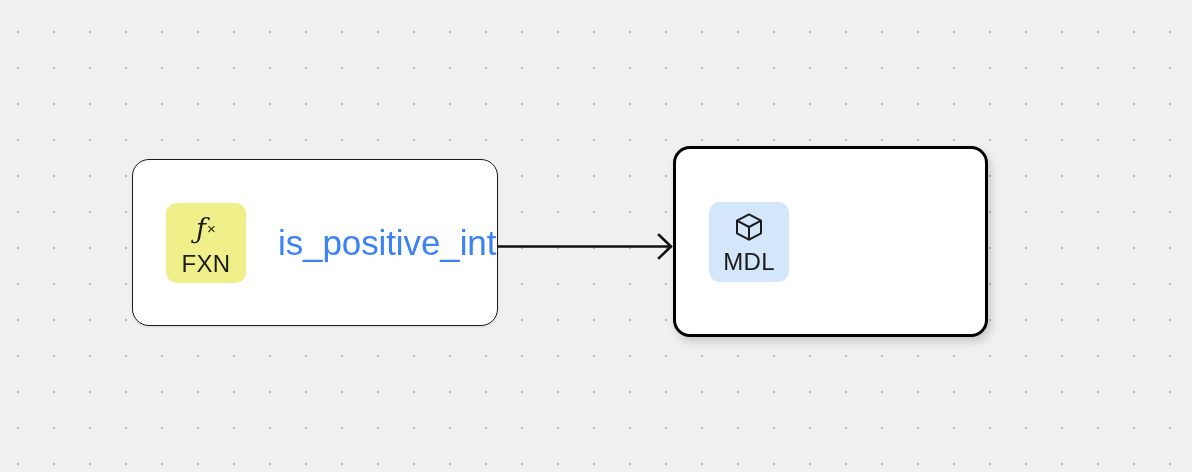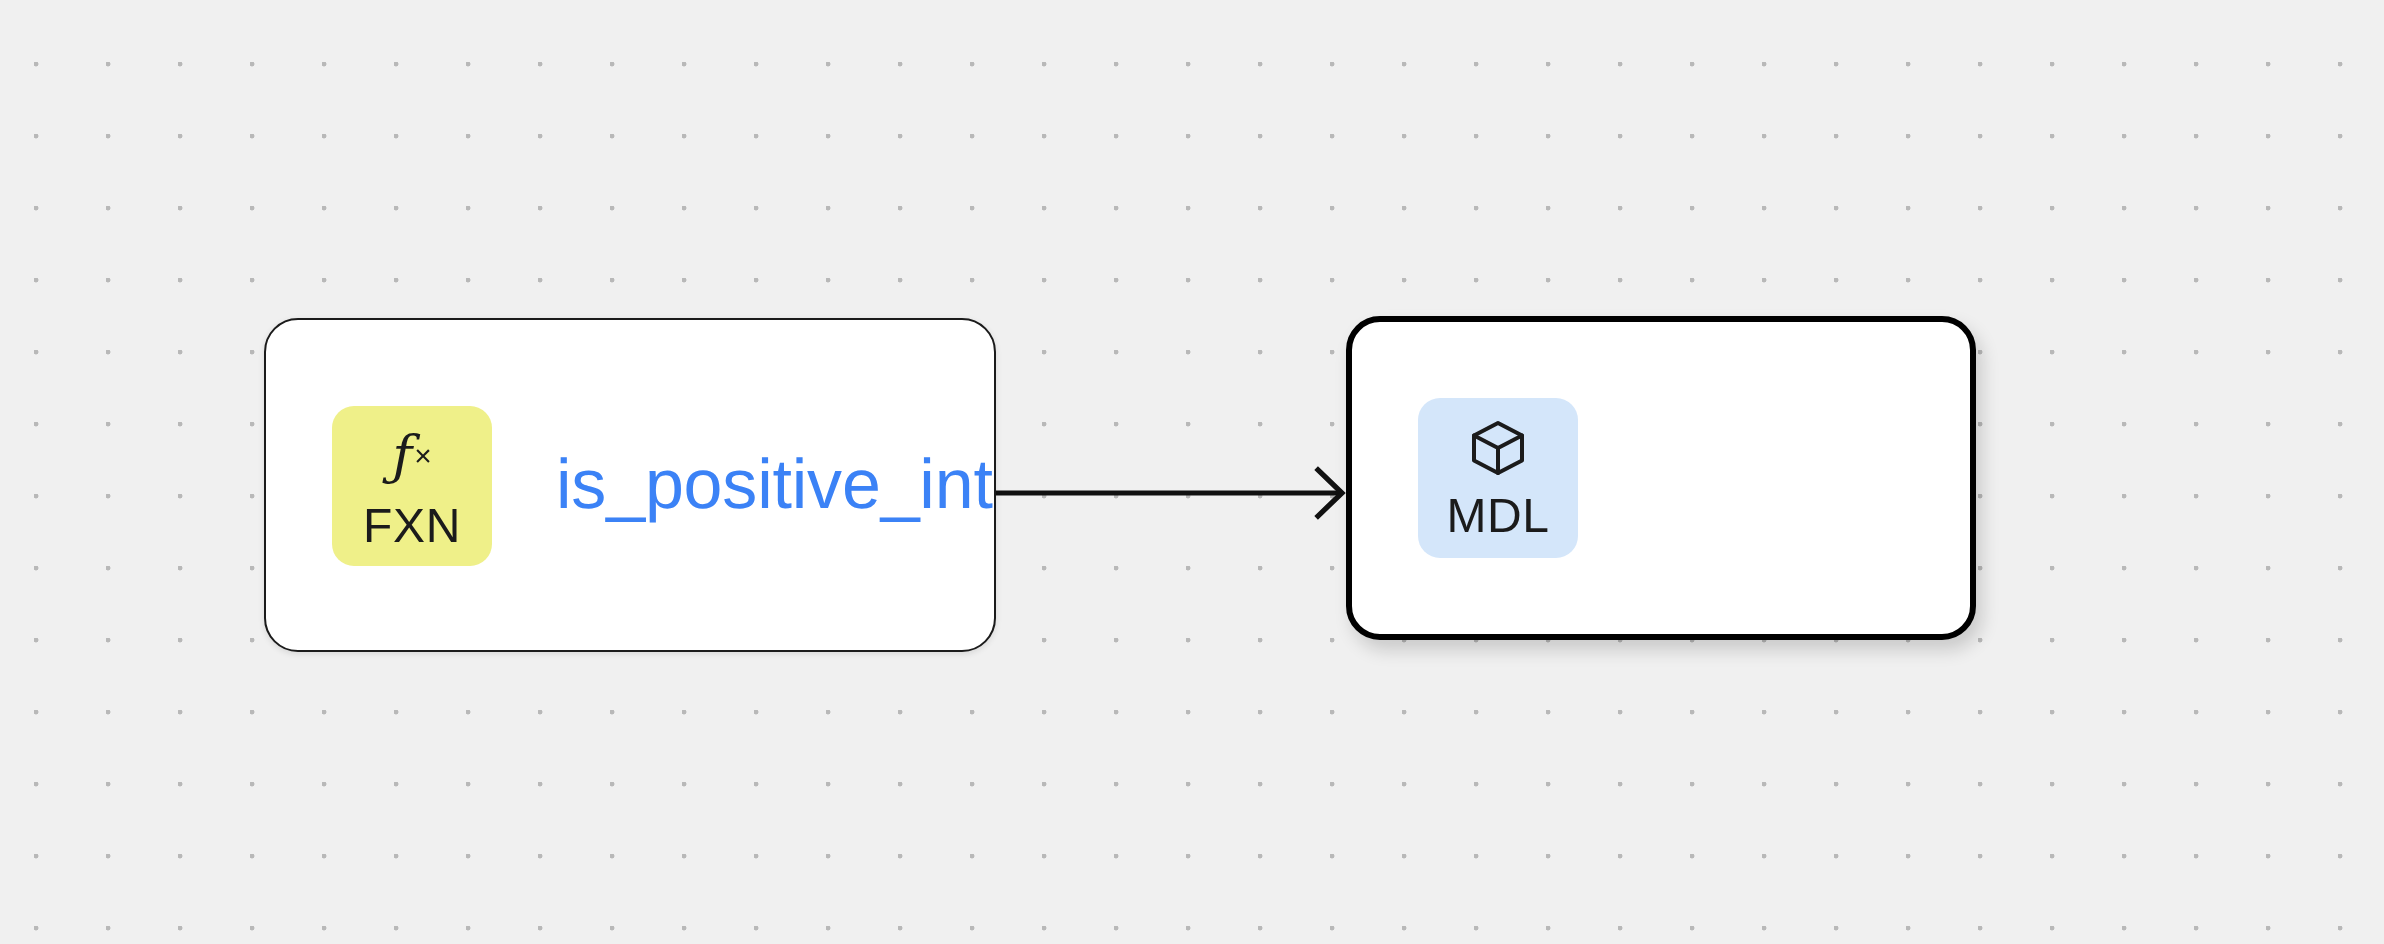--- a/index.html
+++ b/index.html
@@ -39,23 +39,23 @@
     left: 132px;
     top: 159px;
     width: 366px;
     height: 167px;
     border: 1.6px solid #1b1b1b;
     box-shadow: 0 1px 3px rgba(0,0,0,0.10);
   }
 
   .node-mdl {
     left: 673px;
-    top: 158px;
+    top: 146px;
     width: 315px;
-    height: 162px;
+    height: 191px;
     border: 3.2px solid #000000;
     box-shadow: 3px 5px 9px rgba(0,0,0,0.16);
   }
 
   
   .badge {
     box-sizing: border-box;
     width: 80px;
     height: 80px;
     border-radius: 11px;

